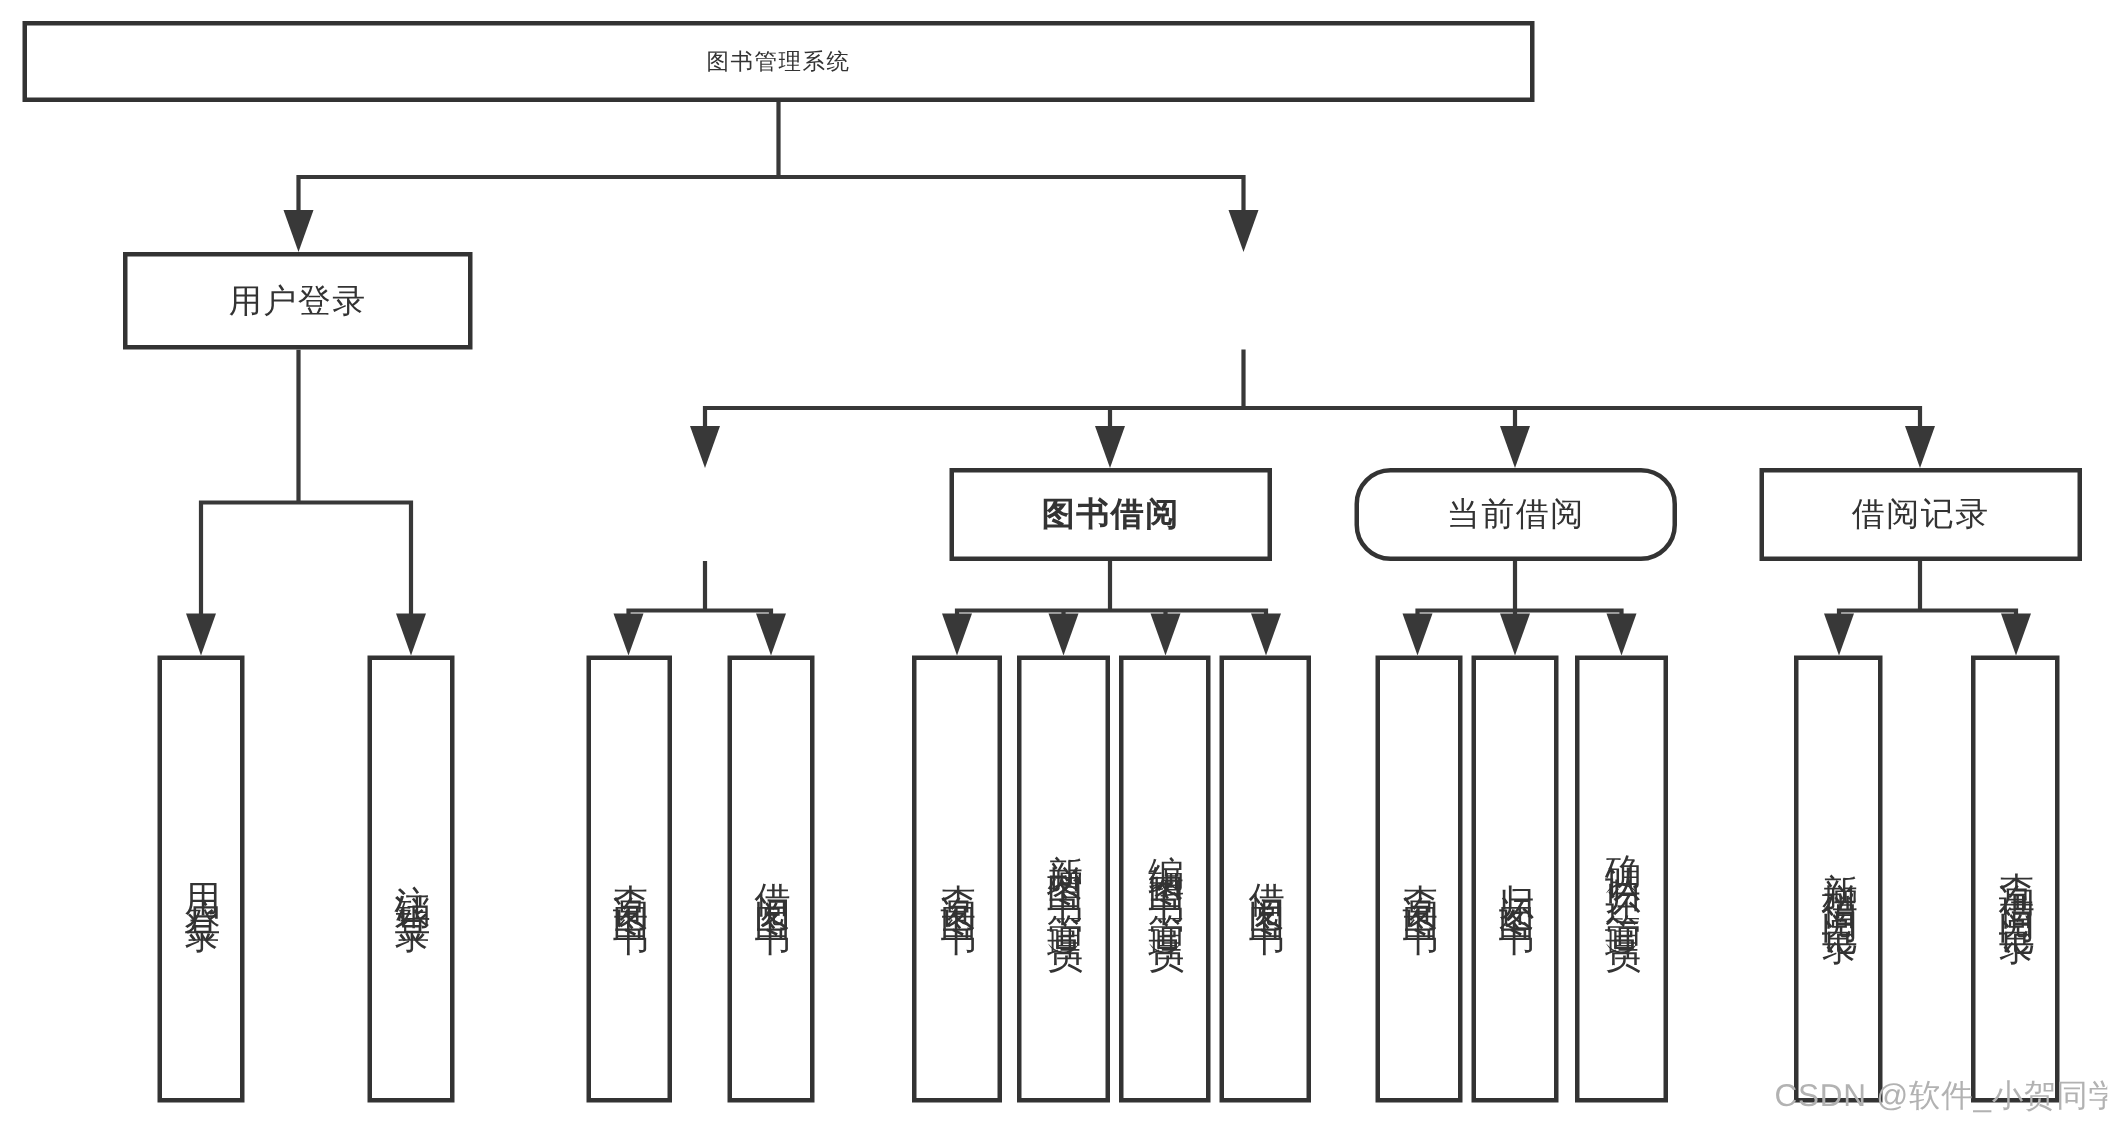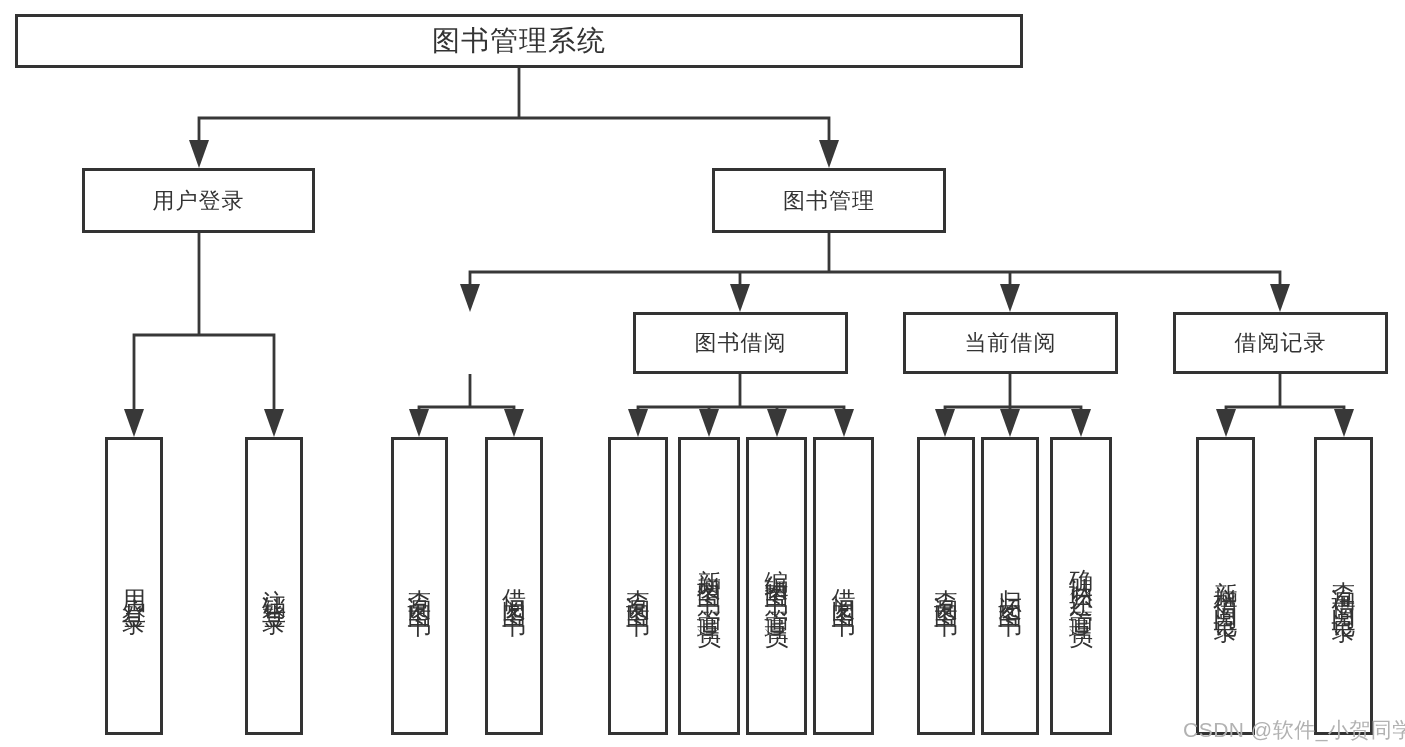--- a/index.html
+++ b/index.html
@@ -25,21 +25,21 @@
     display: flex;
     align-items: center;
     justify-content: center;
     z-index: 2;
   }
   .node.h-node {
     font-size: 22px;
     letter-spacing: 1px;
     white-space: nowrap;
   }
-  .node.root-node { font-size: 28px; }
+  .node.root-node { font-size: 15px; }
   .node.v-node span {
     writing-mode: vertical-rl;
     text-orientation: mixed;
     font-size: 24px;
     letter-spacing: 8px;
     line-height: 1;
     white-space: nowrap;
   }
   .watermark {
     position: absolute;
@@ -90,28 +90,25 @@
     </g>
   </svg>
 
   <div class="node h-node root-node" style="left:15px; top:14px; width:1008px; height:54px;">
     <span>图书管理系统</span>
   </div>
 
   <div class="node h-node" style="left:82px; top:168px; width:233px; height:65px;">
     <span>用户登录</span>
   </div>
-  <div class="node h-node" style="left:712px; top:168px; width:234px; height:65px;">
-    <span>图书管理</span>
-  </div>
 
-  <div class="node h-node" style="left:633px; top:312px; width:215px; height:62px;">
+  <div class="node h-node" style="left:633px; top:312px; width:215px; height:62px;font-weight:bold;">
     <span>图书借阅</span>
   </div>
-  <div class="node h-node" style="left:903px; top:312px; width:215px; height:62px;">
+  <div class="node h-node" style="left:903px; top:312px; width:215px; height:62px;border-radius:24px;">
     <span>当前借阅</span>
   </div>
   <div class="node h-node" style="left:1173px; top:312px; width:215px; height:62px;">
     <span>借阅记录</span>
   </div>
 
   <div class="node v-node" style="left:105px; top:437px; width:58px; height:298px;">
     <span>用户登录</span>
   </div>
   <div class="node v-node" style="left:245px; top:437px; width:58px; height:298px;">

